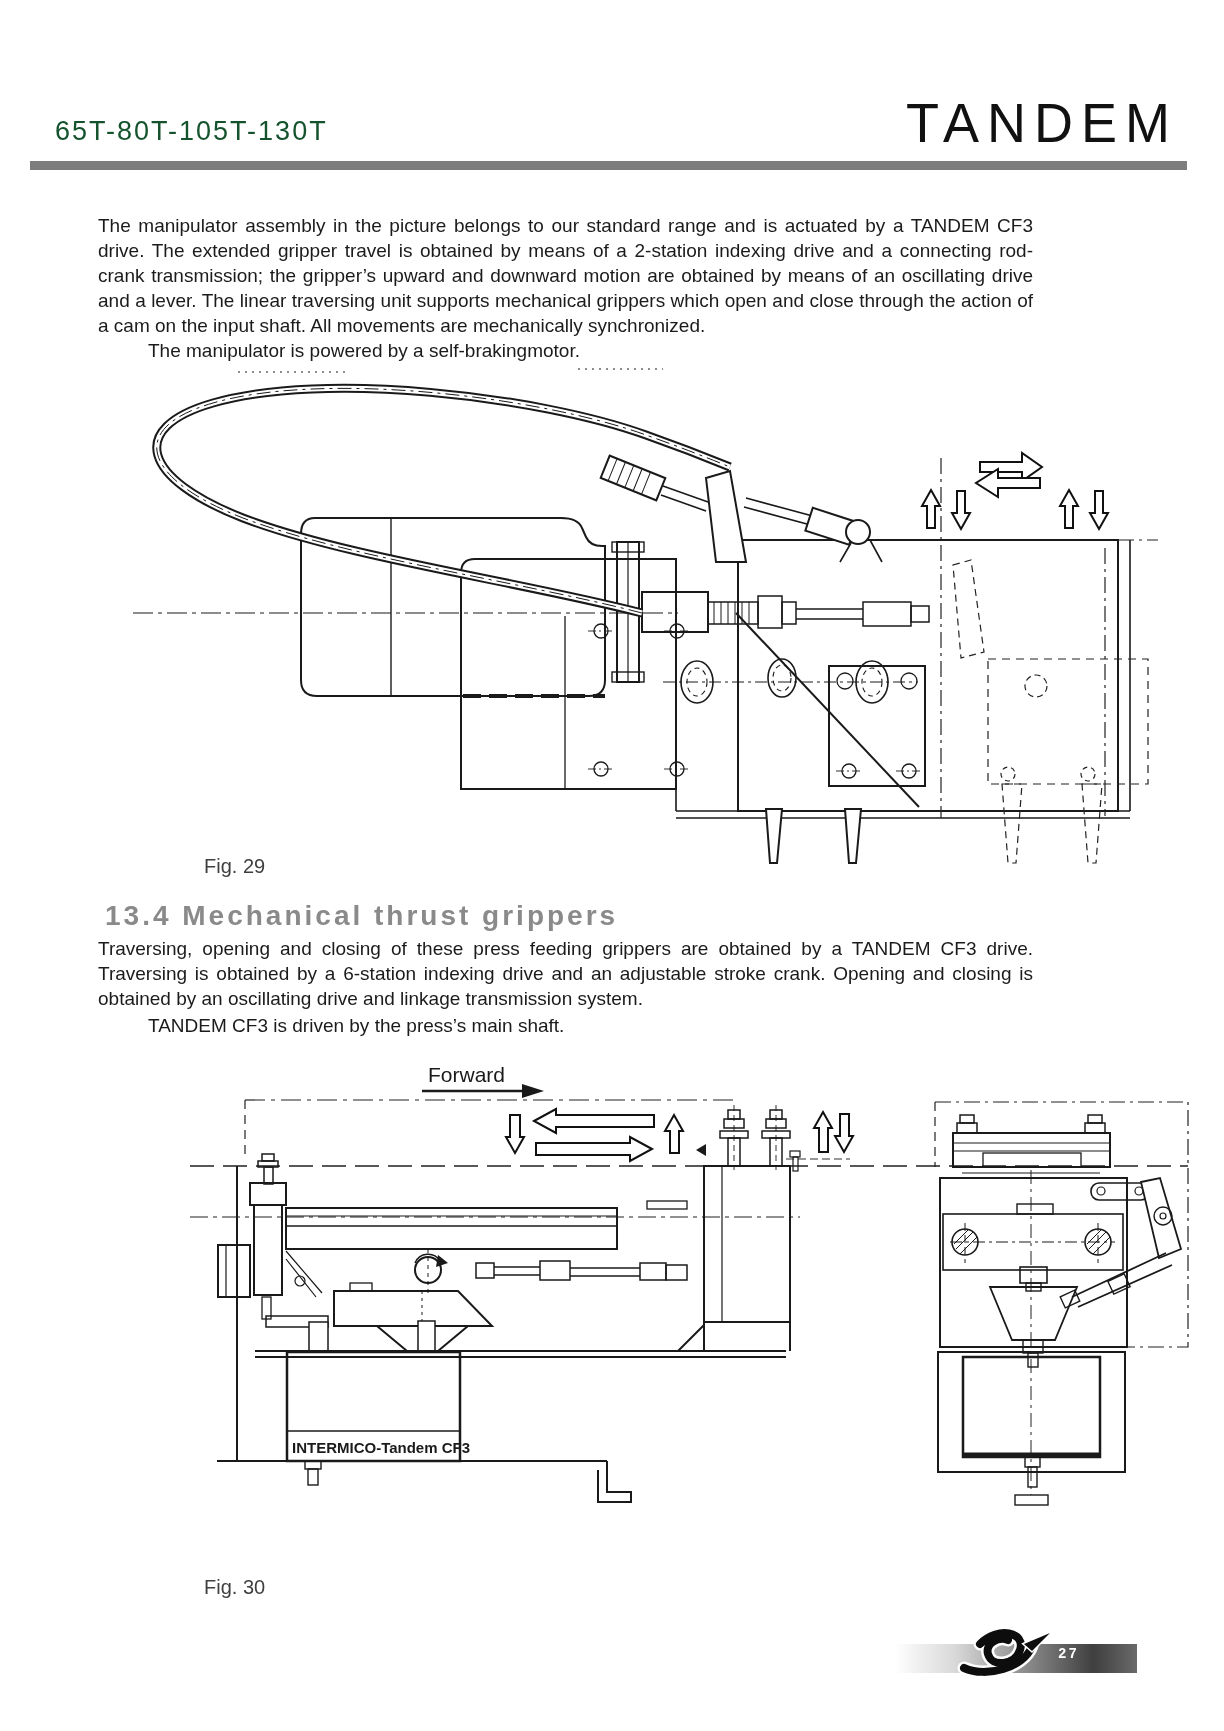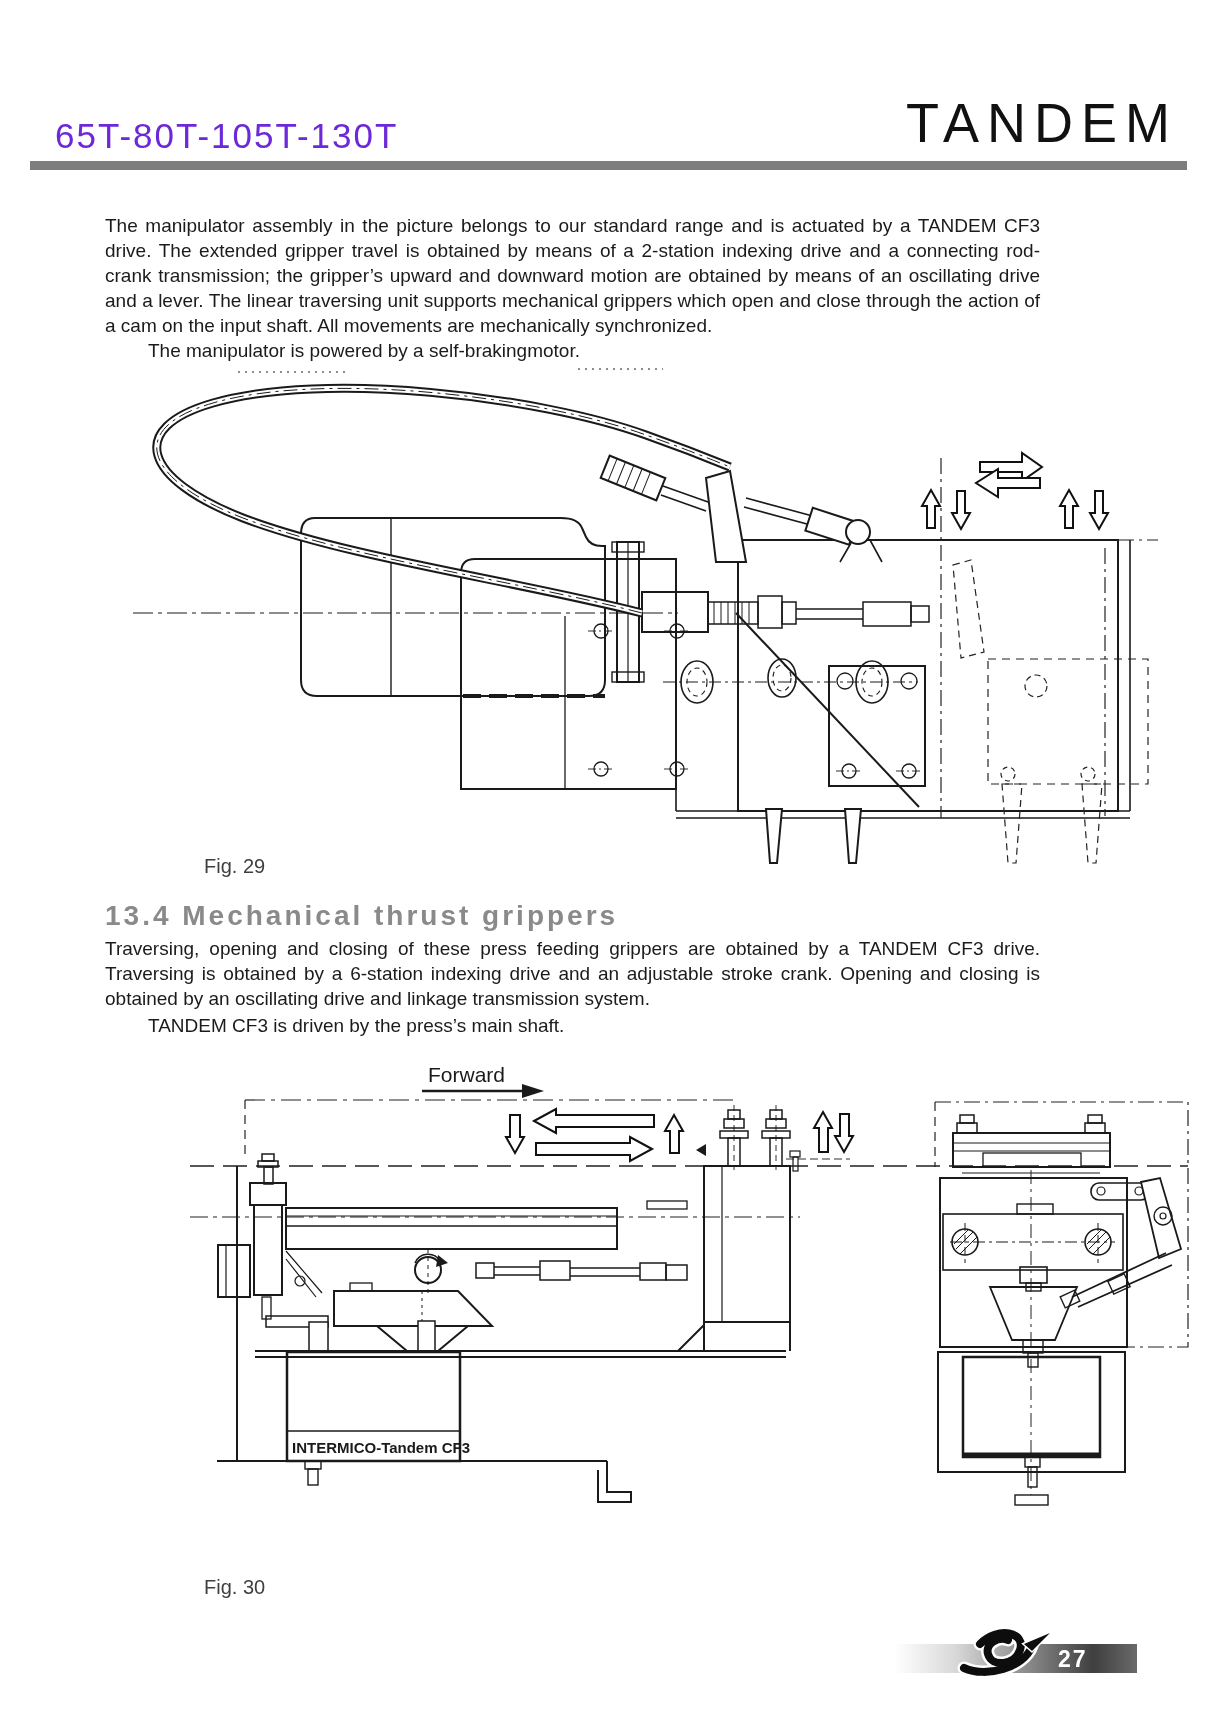--- a/index.html
+++ b/index.html
@@ -1,32 +1,32 @@
 <!DOCTYPE html>
 <html><head>
 <meta charset="utf-8">
 <style>
   html,body{margin:0;padding:0;background:#e8e8e8;}
   .page{position:relative;width:1224px;height:1731px;background:#ffffff;margin:0 auto;
         font-family:"Liberation Sans",sans-serif;color:#1b1b1b;overflow:hidden;}
-  .hdr-code{position:absolute;left:55px;top:116px;font-size:35px;letter-spacing:2px;color:#6d28d9;text-align:right;}
+  .hdr-code{position:absolute;left:55px;top:116px;font-size:27px;letter-spacing:2px;color:#14532d;text-align:right;}
   .hdr-brand{position:absolute;right:46px;top:92px;font-size:54px;letter-spacing:8px;color:#111;
              transform:scaleY(1.02);}
   .hdr-rule{position:absolute;left:30px;top:161px;width:1157px;height:9px;background:#7d7d7d;}
   .sec{position:absolute;left:105px;margin:0;font-size:28px;font-weight:bold;color:#8a8a8a;
        letter-spacing:3px;}
-  .body{position:absolute;left:105px;width:935px;font-size:19px;line-height:25px;
+  .body{position:absolute;left:98px;width:935px;font-size:19px;line-height:25px;
         text-align:justify;color:#1b1b1b;}
   .tail{position:absolute;left:105px;width:935px;font-size:19px;line-height:25px;color:#1b1b1b;margin-left:43px;}
   .figcap{position:absolute;left:172px;font-size:20px;color:#3f3f3f;margin-left:32px;}
   .figsvg{position:absolute;}
   .footer-bar{position:absolute;left:895px;top:1644px;width:242px;height:29px;
       background:linear-gradient(90deg,#ffffff 0%,#d8d8d8 25%,#8a8a8a 55%,#3f3f3f 82%,#6a6a6a 100%);}
-  .pageno{position:absolute;left:1058px;top:1646px;font-size:23px;font-weight:bold;color:#fff;
-      letter-spacing:2px;}
+  .pageno{position:absolute;left:1058px;top:1646px;font-size:14px;font-weight:bold;color:#fff;
+      letter-spacing:2px;font-family:Liberation Mono, monospace;}
   .logo{position:absolute;left:946px;top:1624px;}
 </style>
 </head>
 <body>
 
 <div class="page">
 
   <div class="hdr-code">65T-80T-105T-130T</div>
   <div class="hdr-brand">TANDEM</div>
   <div class="hdr-rule"></div>

